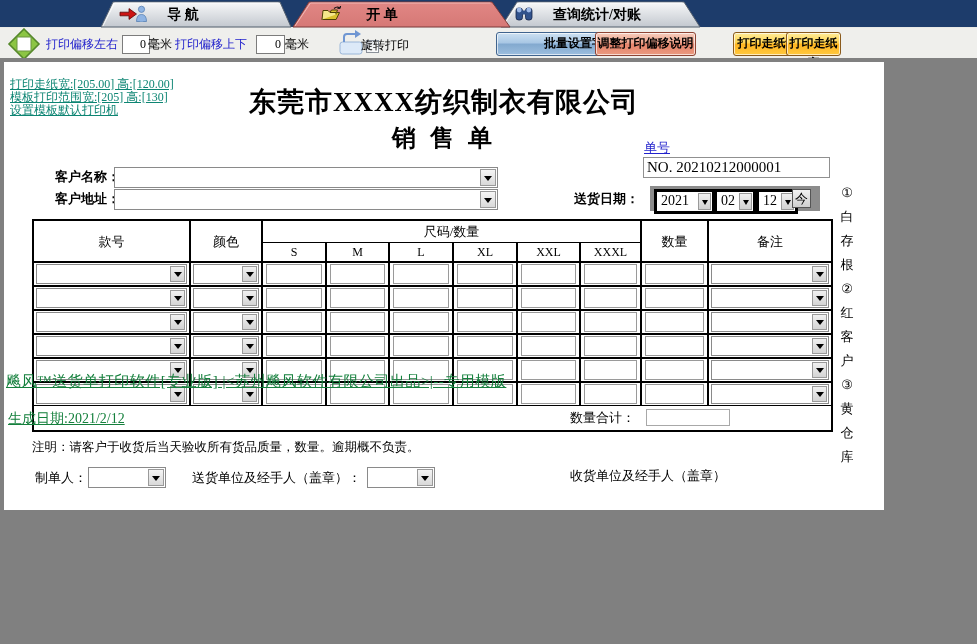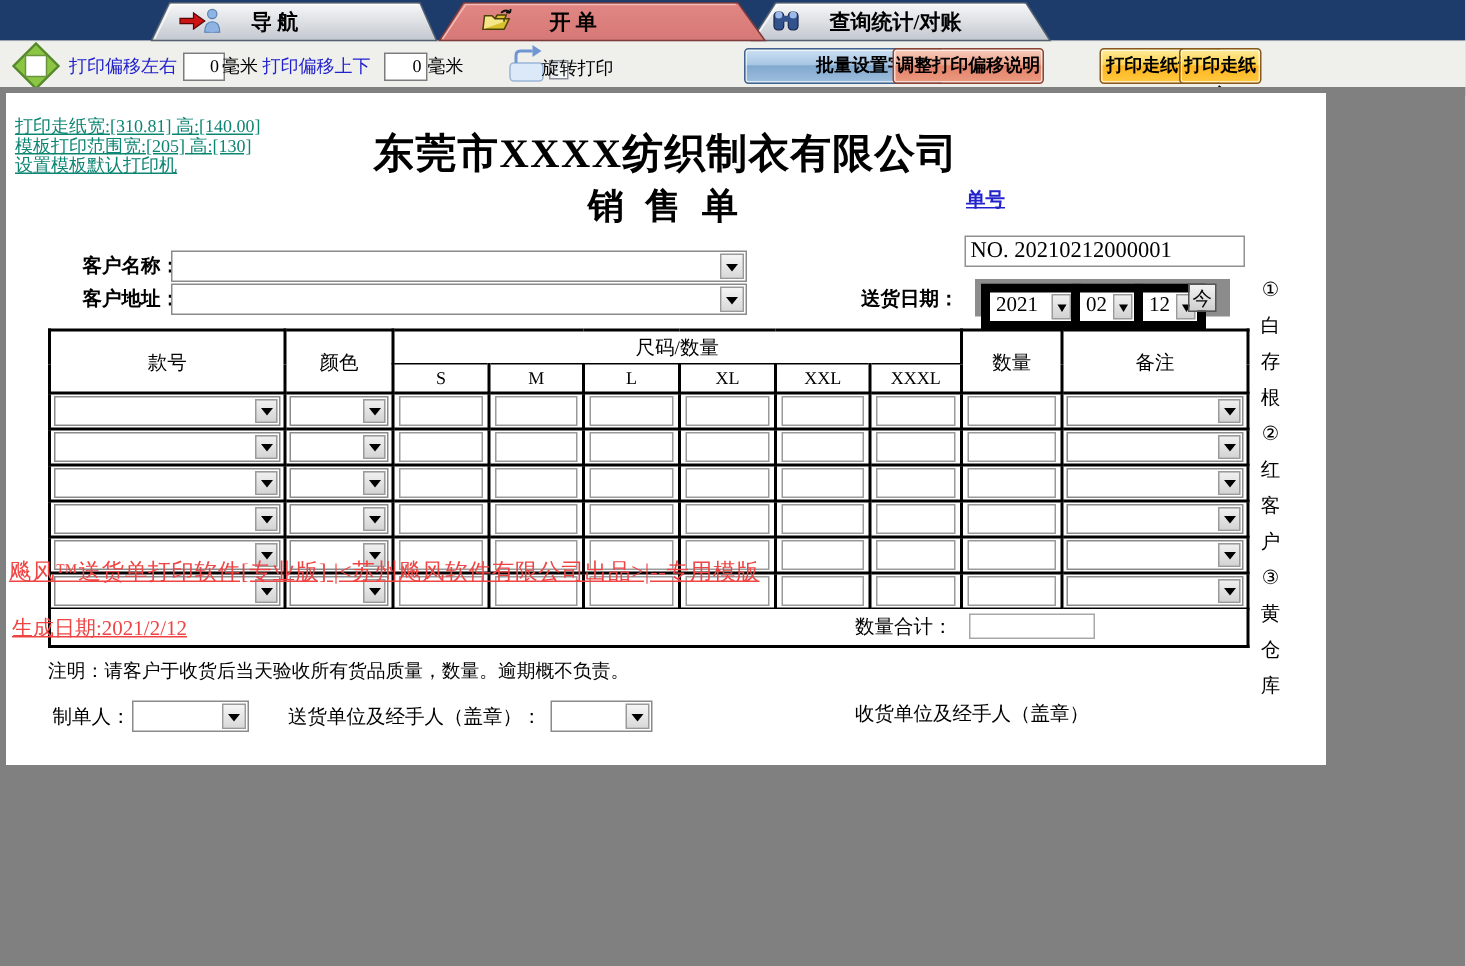--- a/index.html
+++ b/index.html
@@ -36,42 +36,42 @@
   .doc-label{font-size:13px;line-height:14px;font-weight:bold;white-space:nowrap;}
   .doc-label-n{font-size:13px;line-height:14px;white-space:nowrap;}
   .blue-doc{color:#2222cc;font-weight:normal;text-decoration:underline;}
   .field{position:absolute;background:#fff;border:1px solid #909090;}
   .combo{position:absolute;background:#fff;border:1px solid #8a8a8a;}
   .combo .cbtn{position:absolute;top:1px;right:1px;bottom:1px;width:16px;
                background:linear-gradient(180deg,#f5f5f5 0%,#d9d9d9 100%);
                border:1px solid #9a9a9a;box-sizing:border-box;}
   .combo .cbtn::after{content:"";position:absolute;left:50%;top:50%;margin:-2px 0 0 -4px;
                border:4px solid transparent;border-top:5px solid #000;}
-  .blue-link{color:#ef4444;text-decoration:underline;white-space:nowrap;}
+  .blue-link{color:#15803d;text-decoration:underline;white-space:nowrap;}
   
   #grid{position:absolute;left:28px;top:157px;border-collapse:collapse;table-layout:fixed;}
   #grid td{border:2px solid #000;padding:0;text-align:center;font-size:13px;
            line-height:15px;vertical-align:middle;overflow:hidden;}
   #grid tr.h1 td{height:21px;}
   #grid tr.h2 td{height:18px;font-size:12px;border-top-width:1px;}
   #grid tr.h1 td[colspan]{border-bottom-width:1px;}
   #grid tr.body td{height:22px;}
   #grid td .cellwrap{position:relative;width:100%;height:22px;}
   .cell-combo{position:absolute;left:2px;right:2px;top:1px;bottom:1px;background:#fff;border:1px solid #8a8a8a;}
   .cell-combo .cbtn{position:absolute;top:1px;right:1px;bottom:1px;width:15px;
                background:linear-gradient(180deg,#f0f0f0 0%,#d4d4d4 100%);border:1px solid #9a9a9a;box-sizing:border-box;}
   .cell-combo .cbtn::after{content:"";position:absolute;left:50%;top:50%;margin:-2px 0 0 -4px;
                border:4px solid transparent;border-top:5px solid #000;}
   .cell-input{position:absolute;left:3px;right:3px;top:1px;bottom:1px;background:#fff;border:1px solid #9a9a9a;}
   
   #total-strip{position:absolute;left:28px;top:344px;width:797px;height:24px;background:#fff;
                border:2px solid #000;border-top:none;}
   
   #date-block{position:absolute;left:646px;top:124px;width:170px;height:25px;background:#8c8c8c;}
-  .date-combo{position:absolute;top:3px;height:19px;background:#fff;border:6px solid #000000;
+  .date-combo{position:absolute;top:3px;height:19px;background:#fff;border:3px solid #000000;
               font-size:14px;line-height:17px;}
   .date-combo .val{position:absolute;left:4px;top:0;}
   .date-combo .cbtn{position:absolute;top:1px;right:1px;bottom:1px;width:13px;
                background:linear-gradient(180deg,#f0f0f0 0%,#d2d2d2 100%);border:1px solid #9a9a9a;box-sizing:border-box;}
   .date-combo .cbtn::after{content:"";position:absolute;left:50%;top:50%;margin:-2px 0 0 -3px;
                border:3.5px solid transparent;border-top:5px solid #000;}
   #today-btn{position:absolute;left:142px;top:3px;width:19px;height:19px;background:linear-gradient(180deg,#f2f2f2,#cfcfcf);
              border:1px solid #555;font-size:13px;text-align:center;line-height:18px;box-sizing:border-box;}
   .copy-char{position:absolute;left:833px;width:20px;text-align:center;font-size:13px;line-height:14px;}
 </style>
@@ -153,28 +153,28 @@
 
     <div class="btn btn-blue" style="left:496px;width:94px;padding-left:36px;">批量设置字体</div>
     <div class="btn btn-red" style="left:595px;width:99px;">调整打印偏移说明</div>
     <div class="btn btn-orange" style="left:733px;width:79px;">打印走纸设置</div>
     <div class="btn btn-orange" style="left:786px;width:53px;">打印走纸宽</div>
   </div>
 
   <div id="viewport">
     <div id="paper">
 
-      <div class="abs teal-link" style="left:6px;top:16px;">打印走纸宽:[310.81] 高:[140.00]</div>
+      <div class="abs teal-link" style="left:6px;top:16px;">打印走纸宽:[205.00] 高:[120.00]</div>
       <div class="abs teal-link" style="left:6px;top:29px;">模板打印范围宽:[205] 高:[130]</div>
       <div class="abs teal-link" style="left:6px;top:42px;">设置模板默认打印机</div>
 
       <div class="abs" id="company-title">东莞市XXXX纺织制衣有限公司</div>
       <div class="abs" id="form-title">销 售 单</div>
 
-      <div class="abs doc-label-n blue-doc" style="left:640px;top:64px;font-weight:bold;">单号</div>
+      <div class="abs doc-label-n blue-doc" style="left:640px;top:79px;">单号</div>
       <div class="field" style="left:639px;top:95px;width:182px;height:19px;font-size:15px;line-height:19px;padding-left:3px;">NO. 20210212000001</div>
 
       <div class="abs doc-label" style="left:51px;top:108px;">客户名称：</div>
       <div class="combo" style="left:110px;top:105px;width:382px;height:19px;">
           <span class="cbtn"></span>
         </div>
 
       <div class="abs doc-label" style="left:51px;top:130px;">客户地址：</div>
       <div class="combo" style="left:110px;top:127px;width:382px;height:19px;">
           <span class="cbtn"></span>

